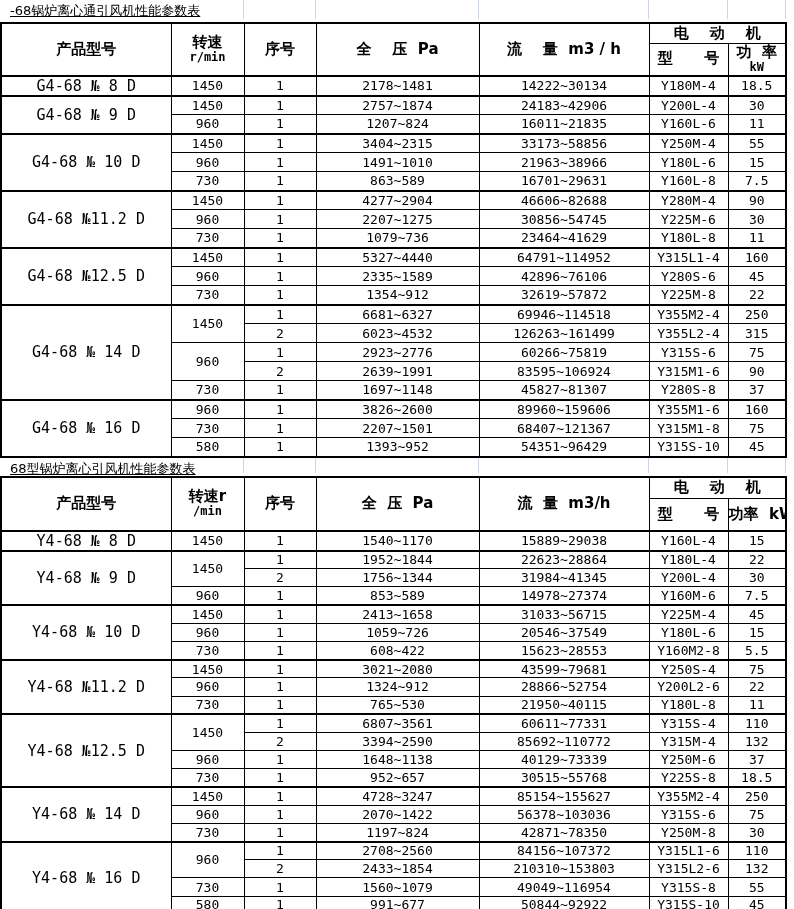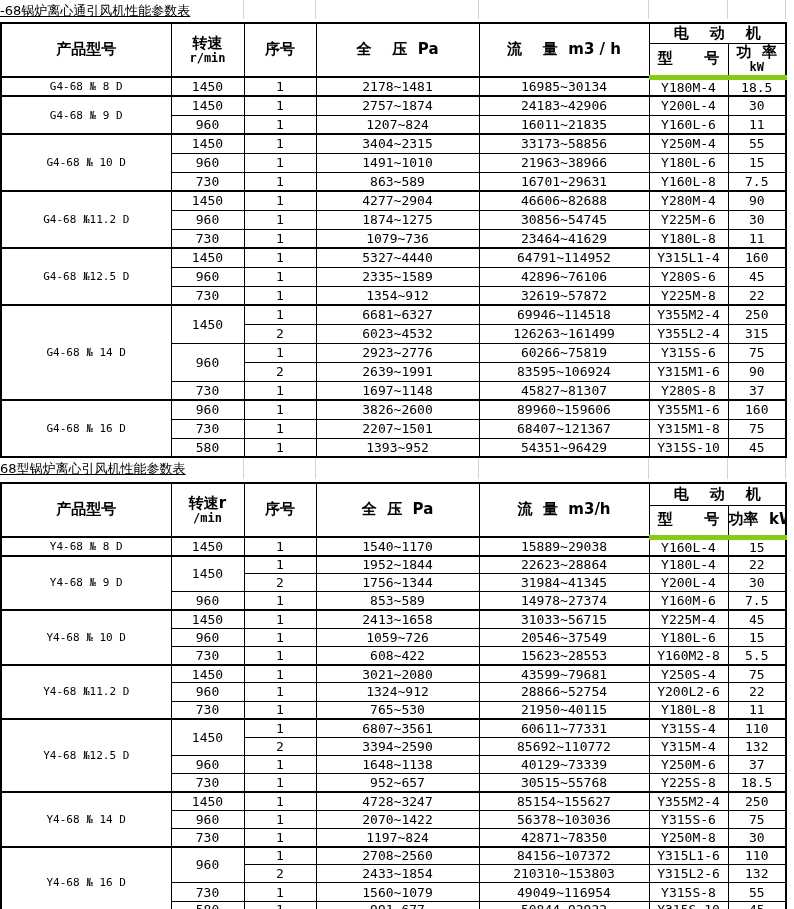--- a/index.html
+++ b/index.html
@@ -1,36 +1,36 @@
 <!DOCTYPE html>
 <html><head>
 <meta charset="utf-8">
 <style>
   html,body{margin:0;padding:0;width:794px;height:909px;background:#fff;overflow:hidden;
     font-family:"DejaVu Sans",sans-serif;color:#000;}
   .strip{position:relative;width:794px;}
   #strip1{height:22px;}
-  #strip2{height:24px;}
+  #strip2{height:18px;}
   .gridline{position:absolute;top:0;bottom:3px;width:1px;background:#ccd4e4;}
   .sheet-title{position:relative;z-index:1;display:inline-block;background:#fff;
-    font-size:13px;line-height:15px;padding:2px 2px 0 0;text-decoration:underline;white-space:nowrap;}
+    font-size:13px;line-height:15px;padding:2px 2px 0 10px;text-decoration:underline;white-space:nowrap;}
   table{border-collapse:collapse;table-layout:fixed;width:785px;border:2px solid #000;}
   th,td{border:1px solid #000;padding:0;text-align:center;vertical-align:middle;overflow:hidden;}
   thead th{font-weight:bold;font-size:15px;white-space:pre;line-height:1.15;}
   thead .sub{font-size:12px;font-weight:bold;font-family:"DejaVu Sans Mono",monospace;}
   thead tr.h1{height:20px;}
   .s1 thead tr.h2{height:30px;}
   .s2 thead tr.h2{height:32px;}
   .s2 thead tr.h1{height:22px;}
   tbody td{font-family:"DejaVu Sans Mono",monospace;font-size:13px;white-space:nowrap;}
   .s1 tbody tr{height:19px;}
   .s2 tbody tr{height:18.2px;}
   tr.group-start td{border-top:2px solid #000;}
-  thead tr.h2 th{border-bottom:5px solid #84cc16;}
-  td.model{font-size:11px;}
+  thead tr.h2 th{border-bottom:1px solid #84cc16;}
+  td.model{font-size:15px;}
 </style>
 </head>
 <body>
 
 <div class="strip" id="strip1">
   <div class="gridline" style="left:243px"></div>
   <div class="gridline" style="left:315px"></div>
   <div class="gridline" style="left:478px"></div>
   <div class="gridline" style="left:648px"></div>
   <div class="gridline" style="left:727px"></div>
@@ -61,21 +61,21 @@
       <th>型      号</th>
       <th><div>功  率</div><div class="sub">kW</div></th>
     </tr>
   </thead>
   <tbody>
       <tr class="group-start">
         <td class="model">G4-68 № 8 D</td>
         <td>1450</td>
         <td>1</td>
         <td>2178~1481</td>
-        <td>16985~30134</td>
+        <td>14222~30134</td>
         <td>Y180M-4</td>
         <td>18.5</td>
       </tr>
       <tr class="group-start">
         <td rowspan="2" class="model">G4-68 № 9 D</td>
         <td>1450</td>
         <td>1</td>
         <td>2757~1874</td>
         <td>24183~42906</td>
         <td>Y200L-4</td>
@@ -119,21 +119,21 @@
         <td>1450</td>
         <td>1</td>
         <td>4277~2904</td>
         <td>46606~82688</td>
         <td>Y280M-4</td>
         <td>90</td>
       </tr>
       <tr>
         <td>960</td>
         <td>1</td>
-        <td>1874~1275</td>
+        <td>2207~1275</td>
         <td>30856~54745</td>
         <td>Y225M-6</td>
         <td>30</td>
       </tr>
       <tr>
         <td>730</td>
         <td>1</td>
         <td>1079~736</td>
         <td>23464~41629</td>
         <td>Y180L-8</td>

